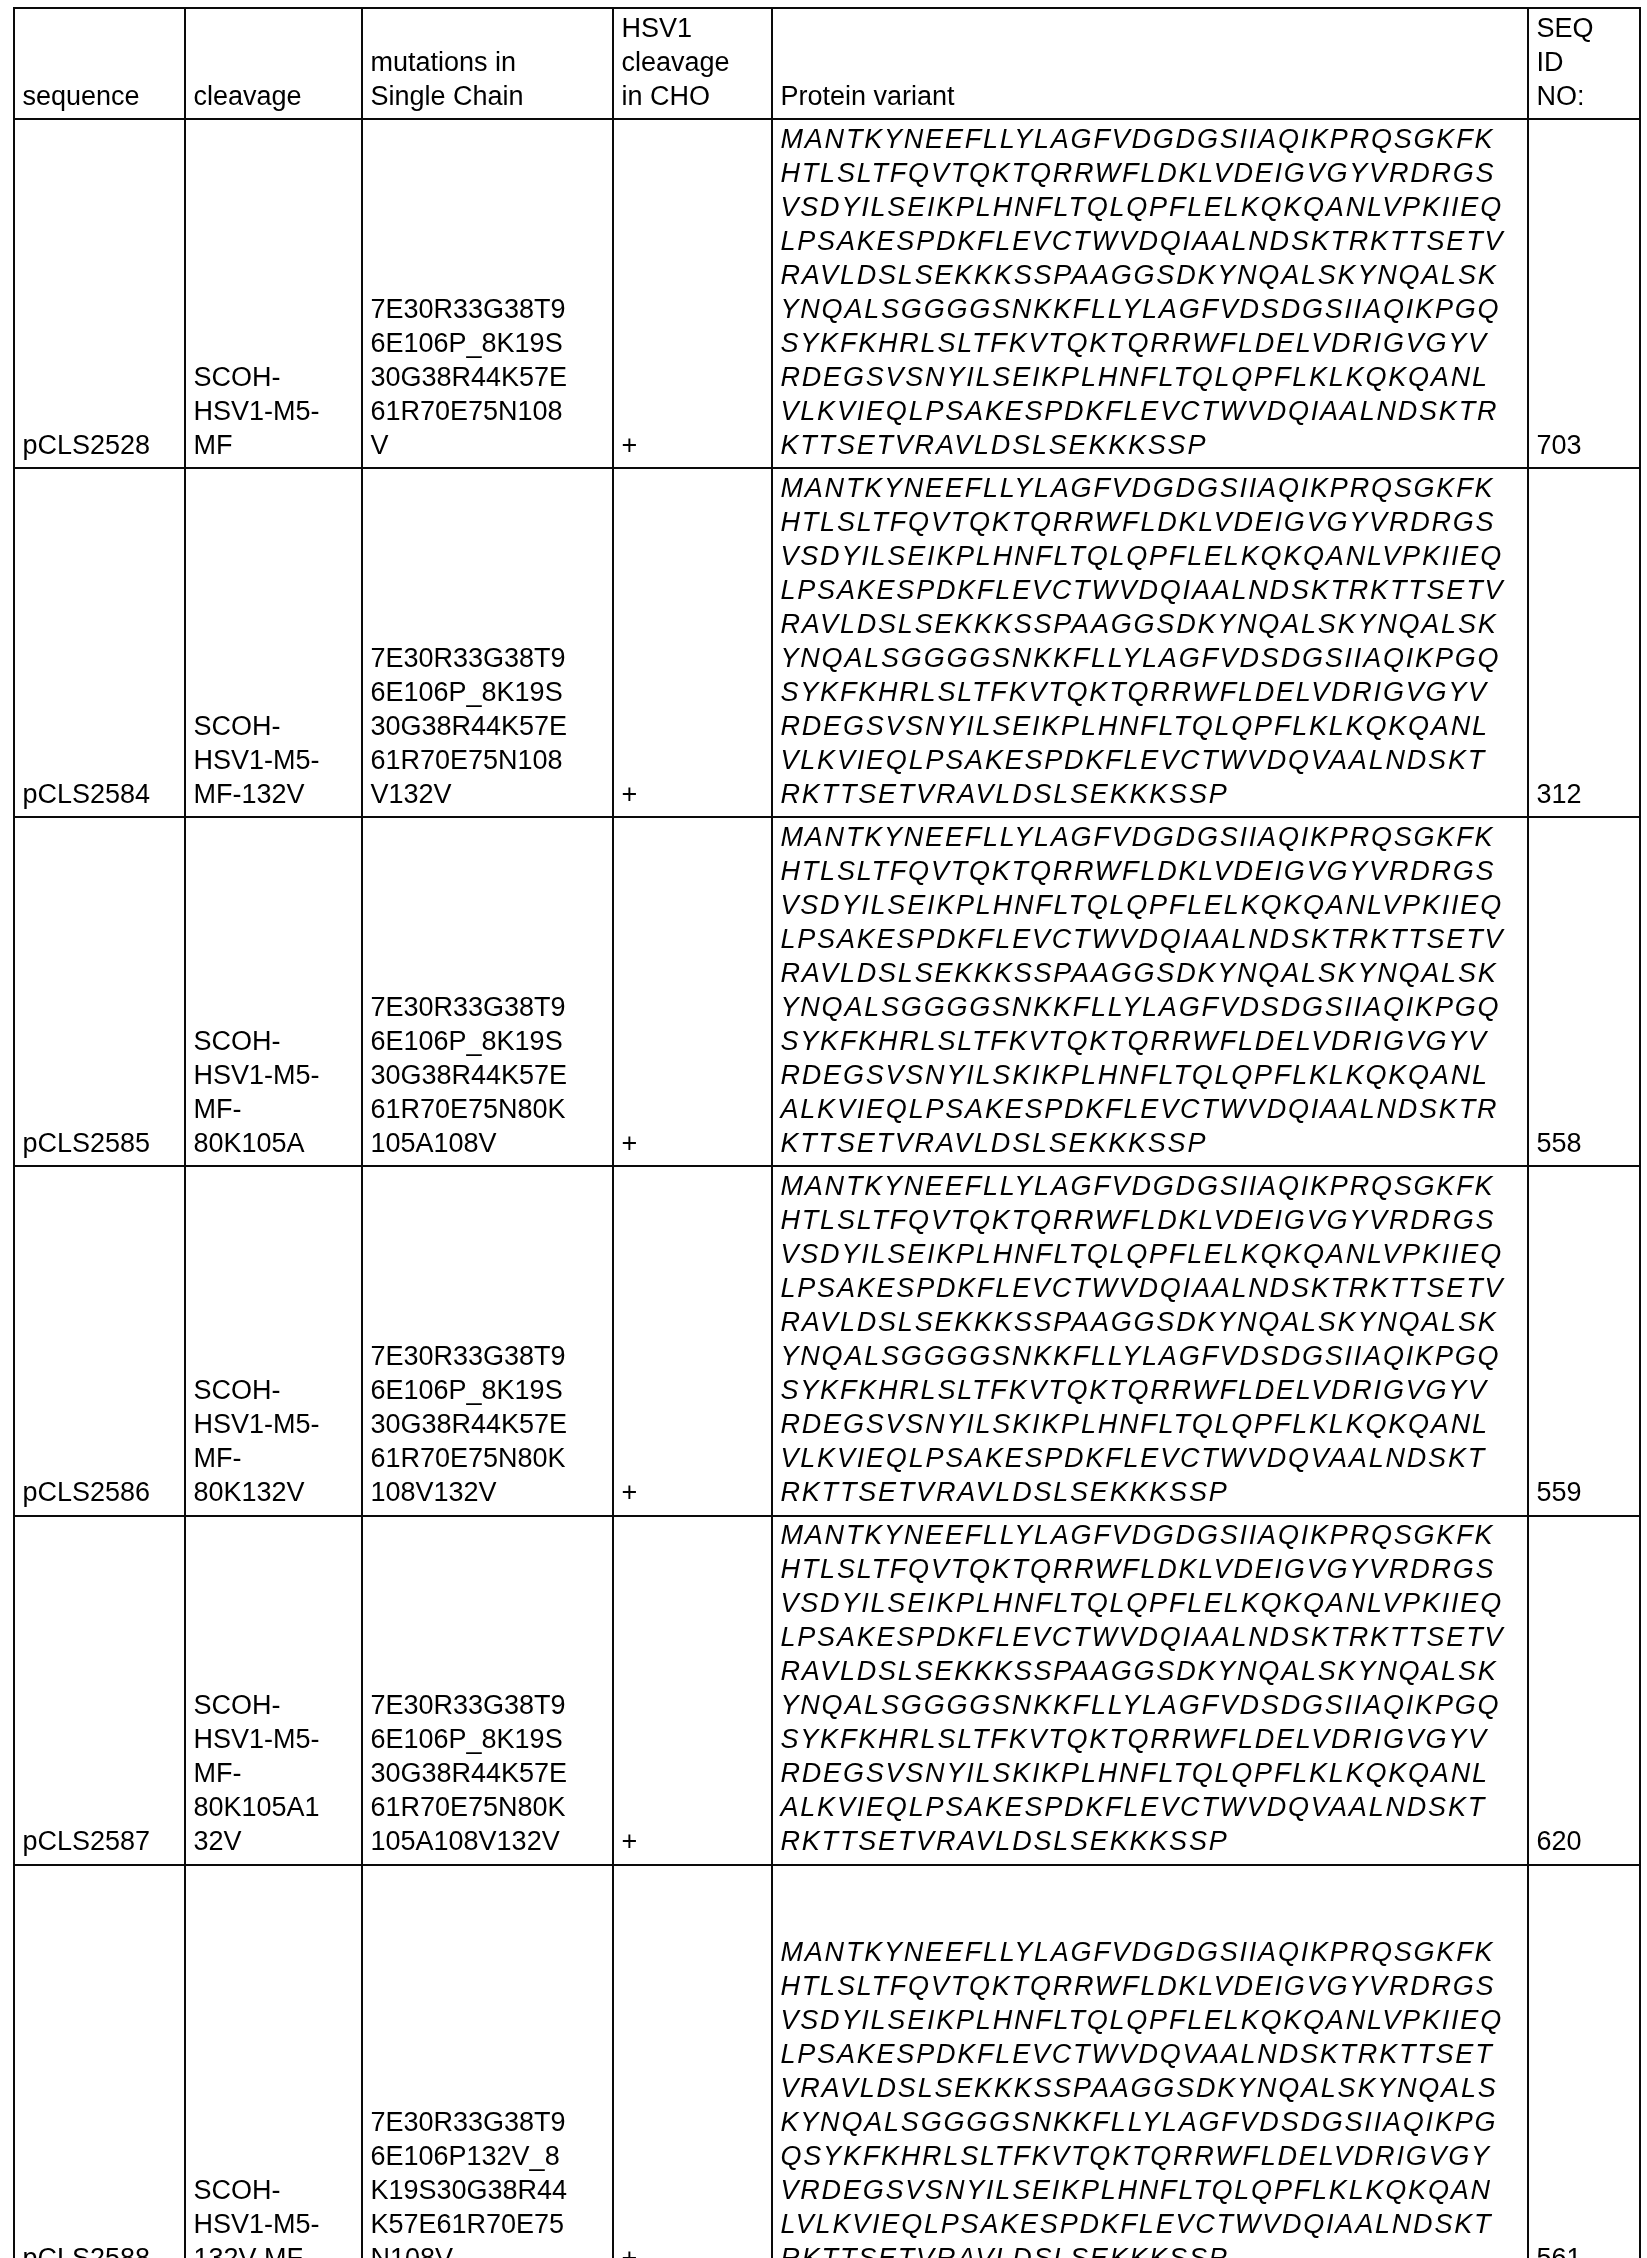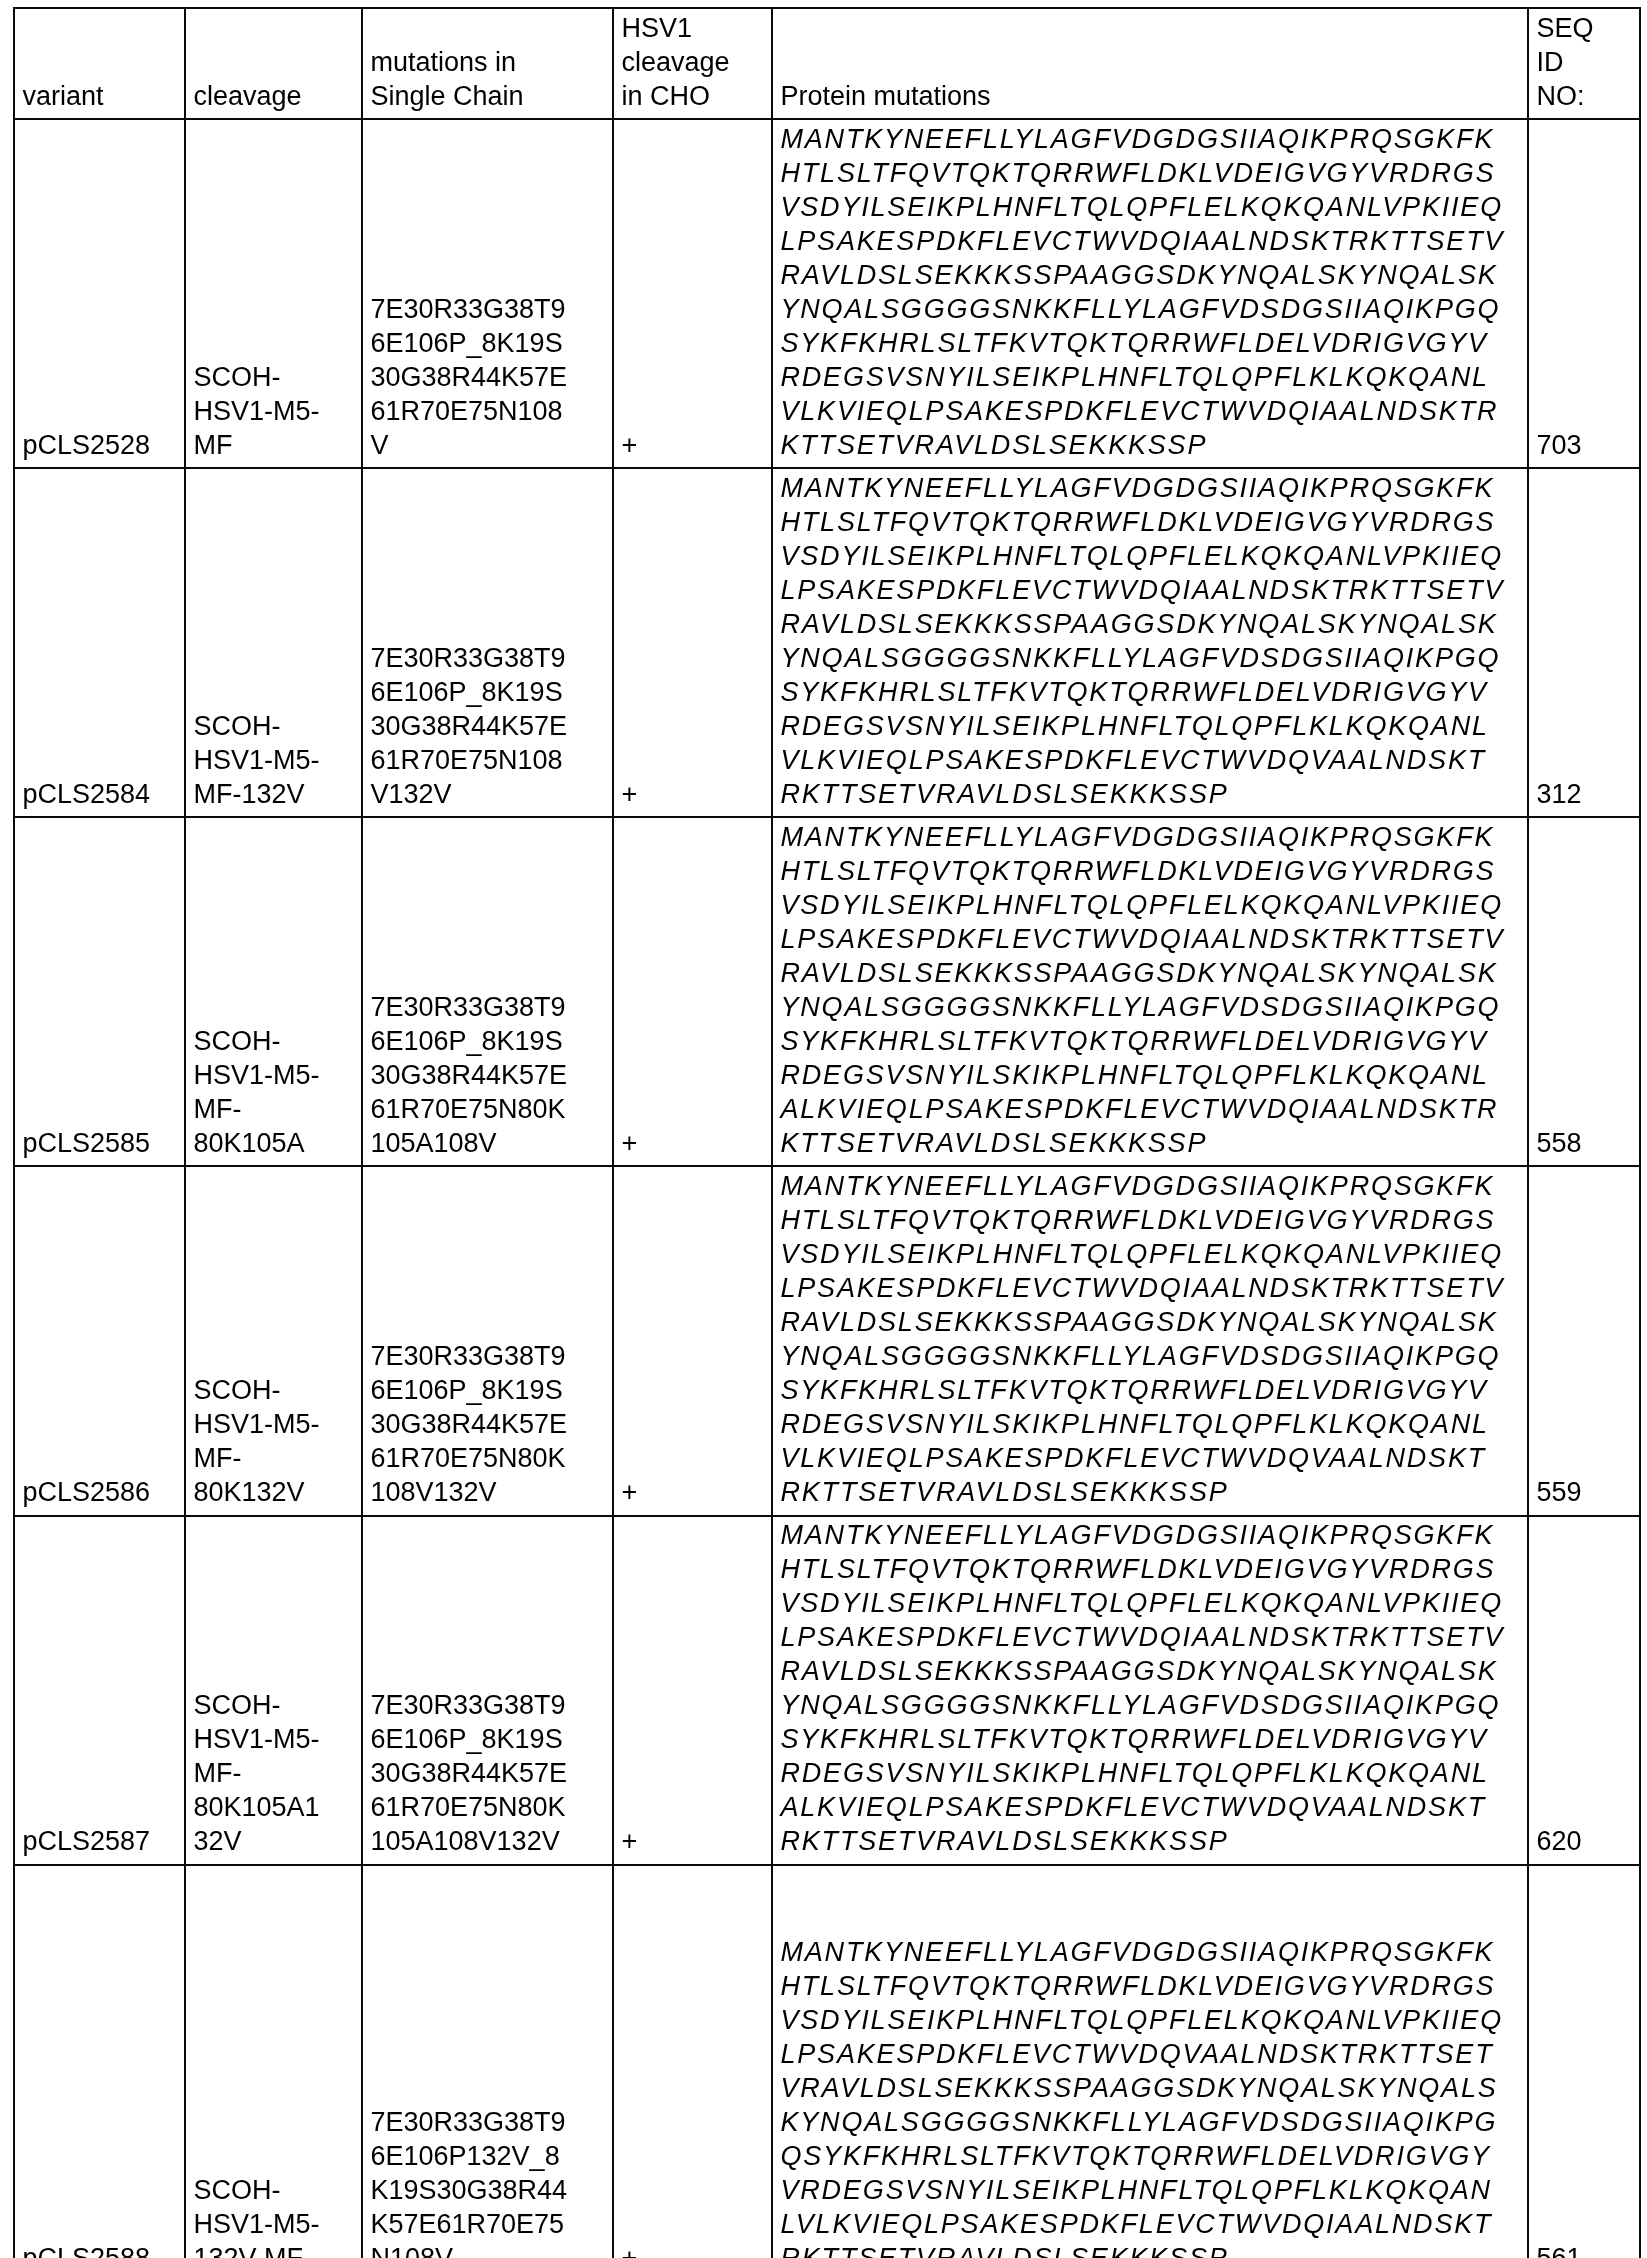--- a/index.html
+++ b/index.html
@@ -76,28 +76,28 @@
       <col style="width:171px">
       <col style="width:177px">
       <col style="width:251px">
       <col style="width:159px">
       <col style="width:756px">
       <col style="width:112px">
     </colgroup>
 
     <tbody>
         <tr class="hdr">
-      <th>variant</th>
+      <th>sequence</th>
       <th>cleavage</th>
       <th class="multi">mutations in
 Single Chain</th>
       <th class="multi cleave-h">HSV1
 cleavage
 in CHO</th>
-      <th>Protein mutations</th>
+      <th>Protein variant</th>
       <th class="multi" style="vertical-align:top;">SEQ
 ID
 NO:</th>
     </tr>
 
     <tr class="r1">
       <td>pCLS2528</td>
       <td class="multi">SCOH-
 HSV1-M5-
 MF</td>

